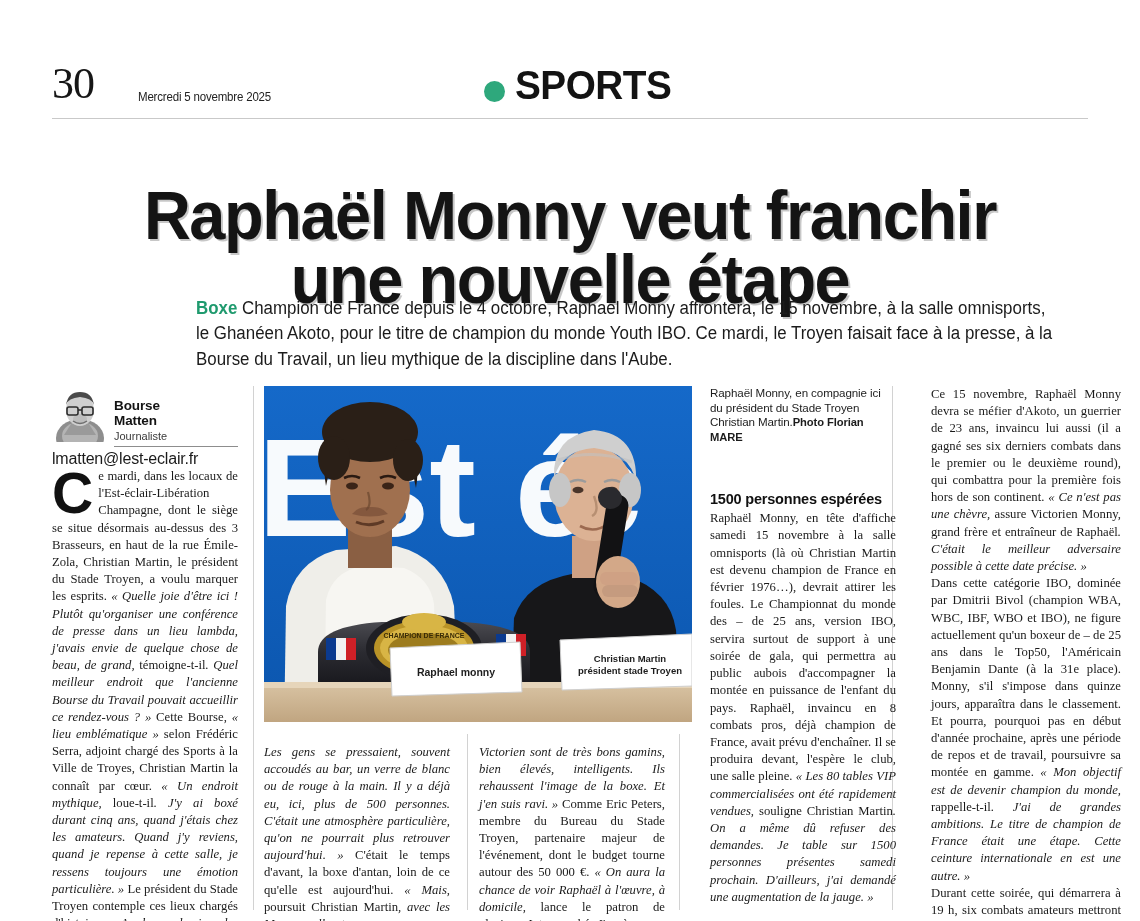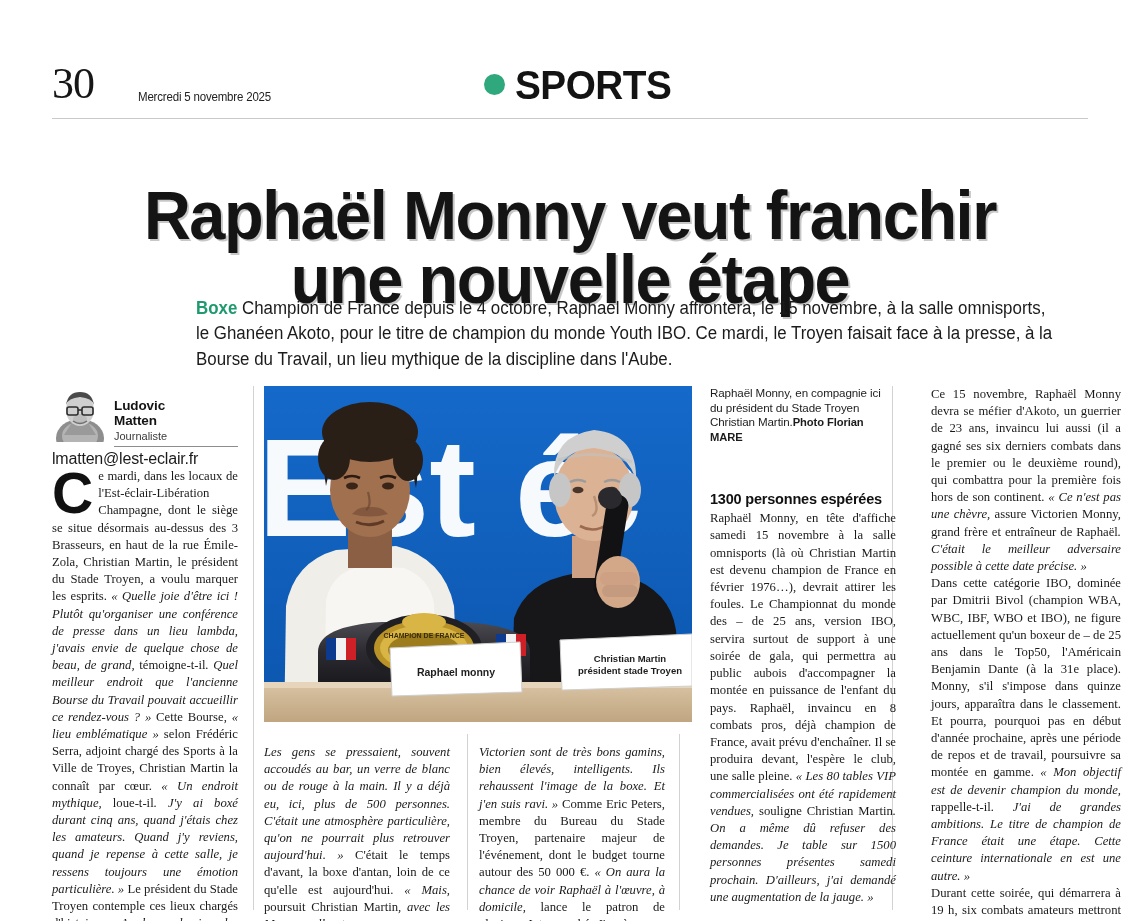--- a/index.html
+++ b/index.html
@@ -38,21 +38,21 @@
     letter-spacing: -0.2px;
     color: #222;
     white-space: nowrap;
     transform: scaleX(0.92);
     transform-origin: left center;
   }
   .section-kicker {
     position: absolute;
     left: 432px; top: 0px;
     display: flex;
-    align-items: center;
+    align-items: flex-end;
     gap: 10px;
   }
   .section-dot {
     width: 21px; height: 21px;
     border-radius: 50%;
     background: #2EA87C;
     display: block;
     flex: 0 0 auto;
     margin-top: 2px;
   }
@@ -288,21 +288,21 @@
           <ellipse cx="26" cy="24" rx="14" ry="16" fill="#cfcfcf"></ellipse>
           <path d="M12 19 Q14 6 26 6 Q38 6 40 19 Q38 12 26 11 Q14 12 12 19 Z" fill="#4a4a4a"></path>
           <ellipse cx="26" cy="33" rx="7" ry="5" fill="#bdbdbd"></ellipse>
           <path d="M19 35 Q26 40 33 35" stroke="#6e6e6e" stroke-width="1.4" fill="none"></path>
           <rect x="13" y="21" width="11" height="8" rx="2" fill="none" stroke="#2d2d2d" stroke-width="1.6"></rect>
           <rect x="28" y="21" width="11" height="8" rx="2" fill="none" stroke="#2d2d2d" stroke-width="1.6"></rect>
           <line x1="24" y1="24" x2="28" y2="24" stroke="#2d2d2d" stroke-width="1.6"></line>
         </svg>
       </div>
       <div class="byline-name">
-        <span>Ludovic</span><br>
+        <span>Bourse</span><br>
         <span>Matten</span>
       </div>
       <div class="byline-role">Journaliste</div>
       <div class="byline-underline"></div>
       <div class="byline-email">lmatten@lest-eclair.fr</div>
     </div>
 
     <div class="body-text">
       <p class="dropcap-para"><span>Ce mardi, dans les locaux de l'Est-éclair-Libération Champagne, dont le siège se situe désormais au-dessus des 3 Brasseurs, en haut de la rue Émile-Zola, Christian Martin, le président du Stade Troyen, a voulu marquer les esprits. </span><i>« Quelle joie d'être ici ! Plutôt qu'organiser une conférence de presse dans un lieu lambda, j'avais envie de quelque chose de beau, de grand, </i><span>témoigne-t-il</span><i>. Quel meilleur endroit que l'ancienne Bourse du Travail pouvait accueillir ce rendez-vous ? »</i><span> Cette Bourse, </span><i>« lieu emblématique »</i><span> selon Frédéric Serra, adjoint chargé des Sports à la Ville de Troyes, Christian Martin la connaît par cœur. </span><i>« Un endroit mythique, </i><span>loue-t-il</span><i>. J'y ai boxé durant cinq ans, quand j'étais chez les amateurs. Quand j'y reviens, quand je repense à cette salle, je ressens toujours une émotion particulière. »</i><span> Le président du Stade Troyen contemple ces lieux chargés d'histoire : </span><i>« Au-dessus du ring, des ampoules permettaient de voir les boxeurs en action, dans la fumée des cigarettes. J'étais petit, je passais sous cette fumée.</i></p>
     </div>
@@ -417,21 +417,21 @@
       <p><i>Victorien sont de très bons gamins, bien élevés, intelligents. Ils rehaussent l'image de la boxe. Et j'en suis ravi. »</i><span> Comme Eric Peters, membre du Bureau du Stade Troyen, partenaire majeur de l'événement, dont le budget tourne autour des 50 000 €. </span><i>« On aura la chance de voir Raphaël à l'œuvre, à domicile, </i><span>lance le patron de plusieurs Intermarché</span><i>. J'espère pour lui, j'espère pour le club, pour l'une des dernières</i></p>
     </div>
   </div>
 
   <div class="col col4">
     <div class="photo-caption">
       <span>Raphaël Monny, en compagnie ici du président du Stade Troyen Christian Martin.</span><span class="photo-credit">Photo Florian MARE</span>
     </div>
 
     <div class="body-text" style="margin-top:46px;">
-      <h2 class="subhead">1300 personnes espérées</h2>
+      <h2 class="subhead">1500 personnes espérées</h2>
       <p><span>Raphaël Monny, en tête d'affiche samedi 15 novembre à la salle omnisports (là où Christian Martin est devenu champion de France en février 1976…), devrait attirer les foules. Le Championnat du monde des – de 25 ans, version IBO, servira surtout de support à une soirée de gala, qui permettra au public aubois d'accompagner la montée en puissance de l'enfant du pays. Raphaël, invaincu en 8 combats pros, déjà champion de France, avait prévu d'enchaîner. Il se produira devant, l'espère le club, une salle pleine. </span><i>« Les 80 tables VIP commercialisées ont été rapidement vendues, </i><span>souligne Christian Martin</span><i>. On a même dû refuser des demandes. Je table sur 1500 personnes présentes samedi prochain. D'ailleurs, j'ai demandé une augmentation de la jauge. »</i></p>
     </div>
   </div>
 
   <div class="col col5">
     <div class="body-text">
       <p><span>Ce 15 novembre, Raphaël Monny devra se méfier d'Akoto, un guerrier de 23 ans, invaincu lui aussi (il a gagné ses six derniers combats dans le premier ou le deuxième round), qui combattra pour la première fois hors de son continent. </span><i>« Ce n'est pas une chèvre, </i><span>assure Victorien Monny, grand frère et entraîneur de Raphaël</span><i>. C'était le meilleur adversaire possible à cette date précise. »</i></p>
       <p><span>Dans cette catégorie IBO, dominée par Dmitrii Bivol (champion WBA, WBC, IBF, WBO et IBO), ne figure actuellement qu'un boxeur de – de 25 ans dans le Top50, l'Américain Benjamin Dante (à la 31e place). Monny, s'il s'impose dans quinze jours, apparaîtra dans le classement. Et pourra, pourquoi pas en début d'année prochaine, après une période de repos et de travail, poursuivre sa montée en gamme. </span><i>« Mon objectif est de devenir champion du monde, </i><span>rappelle-t-il</span><i>. J'ai de grandes ambitions. Le titre de champion de France était une étape. Cette ceinture internationale en est une autre. »</i></p>
       <p><span>Durant cette soirée, qui démarrera à 19 h, six combats amateurs mettront le public en bouche. Laïs Monny, l'aîné de la fratrie, disputera son neuvième combat pro. Et Théo Hennequin, spécialiste du pieds-poings, fera ses débuts en anglaise, lui aussi dans le monde pro.</span></p>
     </div>

